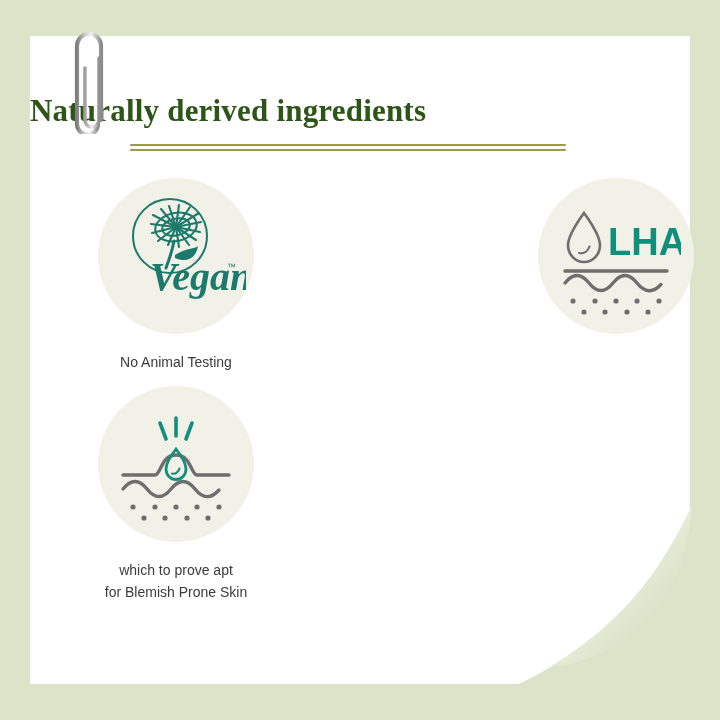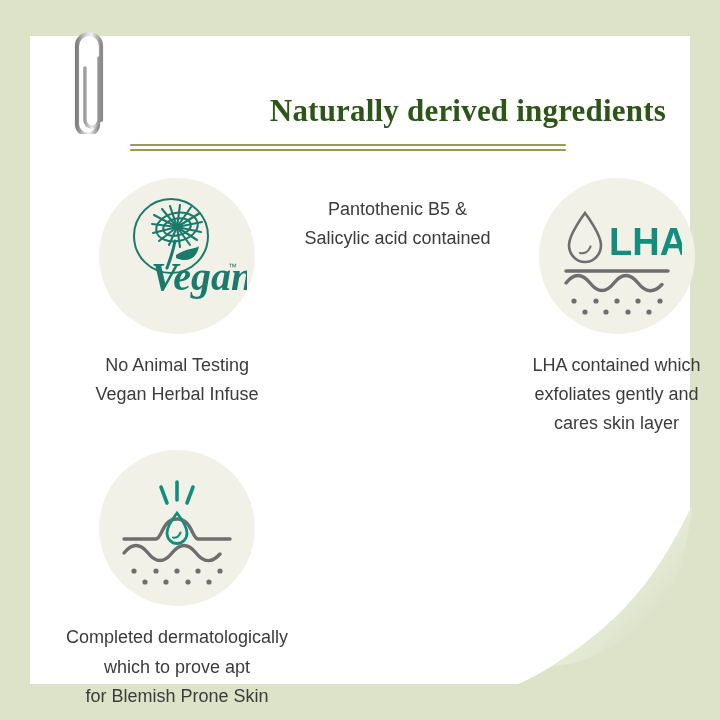--- a/index.html
+++ b/index.html
@@ -52,21 +52,21 @@
     height: 106px;
     z-index: 8;
   }
 
   
   #title-wrap {
     position: absolute;
     left: 0;
     top: 58px;
     width: 636px;
-    text-align: right;
+    text-align: left;
   }
   #title {
     font-family: "Liberation Serif", serif;
     font-weight: bold;
     font-size: 31px;
     color: #2d5518;
     letter-spacing: 0.2px;
     line-height: 1.1;
   }
   #title-rule {
@@ -106,21 +106,21 @@
     border-radius: 50%;
     background: #f2f1e8;
     display: flex;
     align-items: center;
     justify-content: center;
   }
   .caption {
     margin-top: 17px;
     text-align: center;
     color: #3b3b3b;
-    font-size: 18px;
+    font-size: 14px;
     line-height: 1.62;
     font-family: "Liberation Sans", sans-serif;
   }
   .caption div { white-space: nowrap; }
 </style>
 </head>
 <body>
 
 <div id="page">
 
@@ -169,29 +169,24 @@
             <path d="M68 55 C66 66 63 74 60 82" stroke="#1b7a6b" stroke-width="3" fill="none" stroke-linecap="round"></path>
 
             <path d="M69 69 C80 62 89 63 92 60 C90 73 80 77 69 72 Z" fill="#1b7a6b"></path>
 
             <text x="44" y="104" font-family="'Liberation Serif',serif" font-size="40" font-weight="bold" font-style="italic" fill="#1b7a6b">Vegan</text>
             <text x="121" y="84" font-family="'Liberation Sans',sans-serif" font-size="9" fill="#1b7a6b">™</text>
           </svg>
         </div>
         <div class="caption">
           <div>No Animal Testing</div>
-          <div>Vegan Herbal Infuse</div>
-        </div>
-      </div>
-
-      <div class="cell">
-        <div class="caption">
-          <div>Pantothenic B5 &amp;</div>
-          <div>Salicylic acid contained</div>
-        </div>
+        </div>
+      </div>
+
+      <div class="cell">
       </div>
 
       <div class="cell">
         <div class="icon-circle">
           <svg width="130" height="130" viewBox="0 0 130 130">
 
             <path d="M33 22 C33 22 17 43 17 54 C17 63.5 24.2 71 33 71 C41.8 71 49 63.5 49 54 C49 43 33 22 33 22 Z" fill="none" stroke="#6e6e6e" stroke-width="2.6"></path>
             <path d="M28 62 C33 63 37 60 38.5 55.5" fill="none" stroke="#6e6e6e" stroke-width="2.2" stroke-linecap="round"></path>
 
             <text x="57" y="64" font-family="'Liberation Sans',sans-serif" font-size="38" font-weight="bold" fill="#0f8f7c">LHA</text>
@@ -208,25 +203,20 @@
               <circle cx="108" cy="110" r="2.6"></circle>
             </g>
             <g fill="#6e6e6e">
               <circle cx="33" cy="121" r="2.6"></circle>
                 <circle cx="54" cy="121" r="2.6"></circle>
               <circle cx="76" cy="121" r="2.6"></circle>
                 <circle cx="97" cy="121" r="2.6"></circle>
             </g>
           </svg>
         </div>
-        <div class="caption">
-          <div>LHA contained which</div>
-          <div>exfoliates gently and</div>
-          <div>cares skin layer</div>
-        </div>
       </div>
 
       <div class="cell">
         <div class="icon-circle">
           <svg width="130" height="130" viewBox="0 0 130 130">
 
             <g stroke="#0f8f7c" stroke-width="3.6" stroke-linecap="round">
               <line x1="49" y1="24" x2="55" y2="40"></line>
               <line x1="65" y1="19" x2="65" y2="37"></line>
               <line x1="81" y1="24" x2="75" y2="40"></line>
@@ -248,21 +238,20 @@
             </g>
             <g fill="#6e6e6e">
               <circle cx="33" cy="119" r="2.6"></circle>
                 <circle cx="54" cy="119" r="2.6"></circle>
               <circle cx="76" cy="119" r="2.6"></circle>
                 <circle cx="97" cy="119" r="2.6"></circle>
             </g>
           </svg>
         </div>
         <div class="caption">
-          <div>Completed dermatologically</div>
           <div>which to prove apt</div>
           <div>for Blemish Prone Skin</div>
         </div>
       </div>
 
     </div>
 
     <svg id="curl-cut" viewBox="0 0 180 180">
       <defs>
         <linearGradient id="curlGrad" x1="0" y1="0" x2="1" y2="1">

